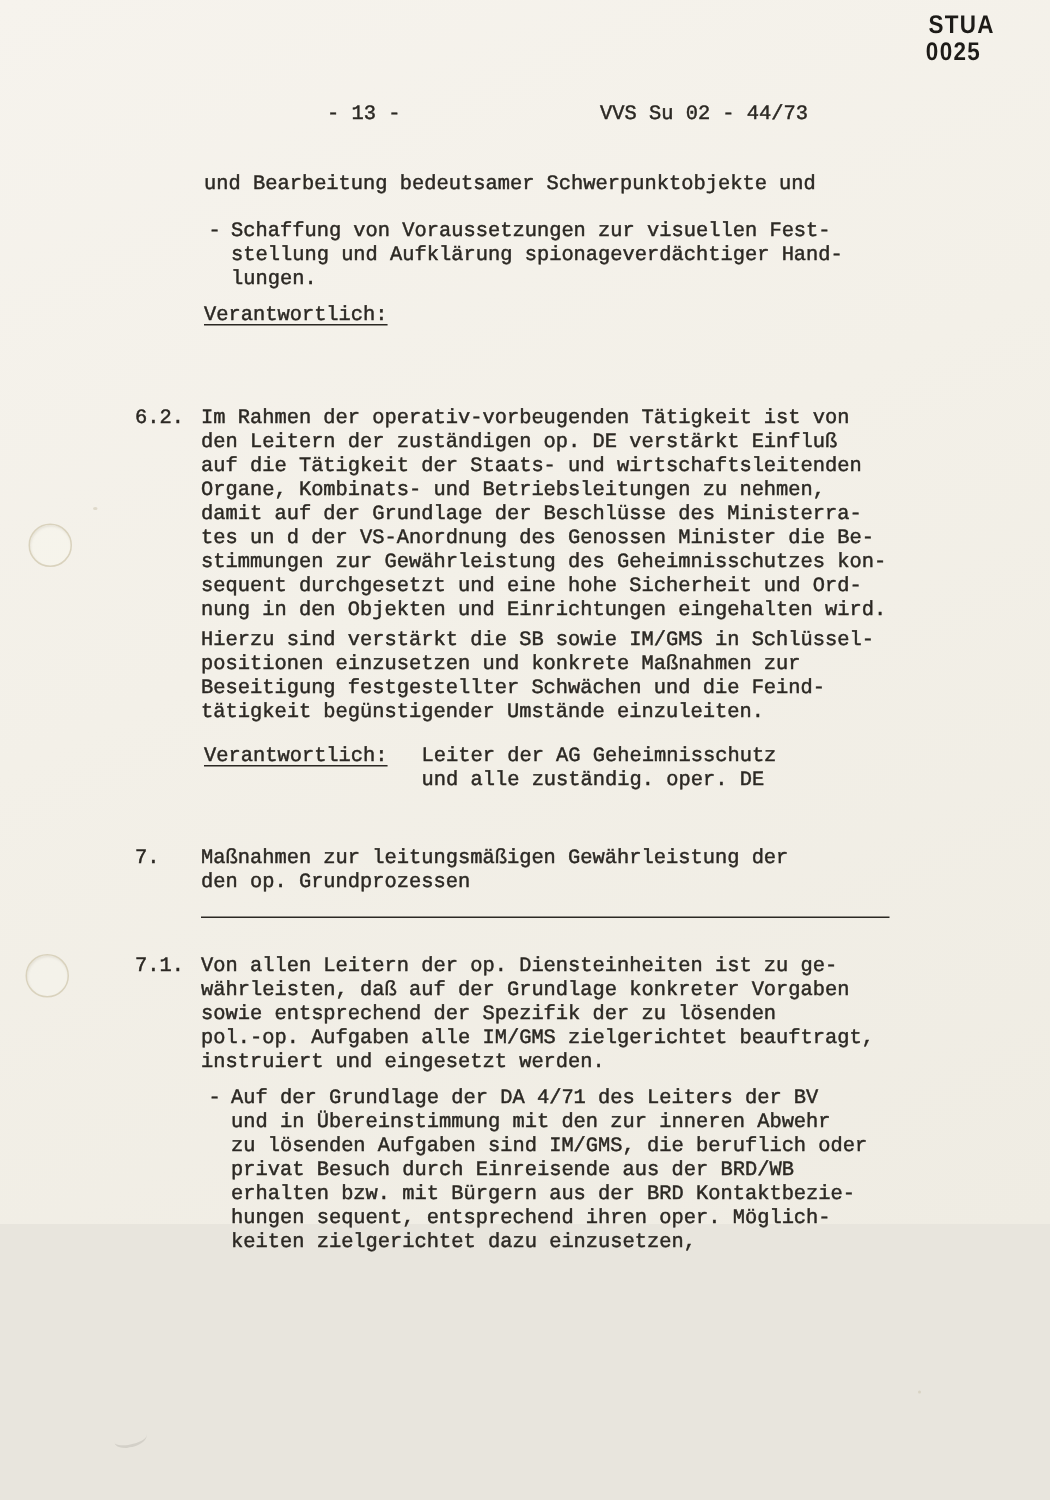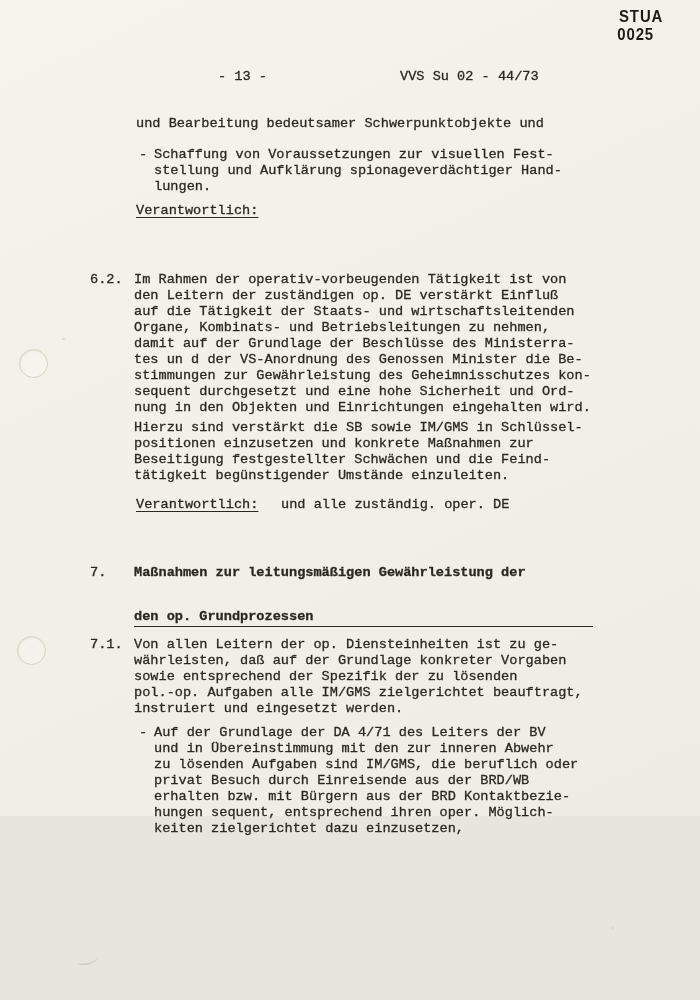--- a/index.html
+++ b/index.html
@@ -28,22 +28,21 @@
   .dash-col{width:15px;flex:0 0 15px;}
   .resp-label-col{width:145px;flex:0 0 145px;}
   .underlined{
     text-decoration:underline;
     text-underline-offset:3px;
     text-decoration-thickness:1.4px;
   }
   .rule-line{
     border-bottom:1.6px solid #2b2823;
     width:459px;
-    padding-bottom:1px;
-    margin-top:28px;
+    padding-bottom:14px;
   }
   .punch{
     position:absolute;width:27px;height:27px;border-radius:50%;
     border:1.2px solid #d9d2bd;
     box-shadow:inset 0.5px 1px 1.5px rgba(120,110,80,0.12);
     background:rgba(250,248,242,0.35);
   }
   .pencil-mark{
     position:absolute;left:76px;top:953px;width:22px;height:10px;
     border-bottom:2px solid #8d8a80;border-radius:0 0 60% 40%;
@@ -94,26 +93,27 @@
   <div class="abs" style="left:134px;top:420px;">
     <div class="line">Hierzu sind verstärkt die SB sowie IM/GMS in Schlüssel-</div>
     <div class="line">positionen einzusetzen und konkrete Maßnahmen zur</div>
     <div class="line">Beseitigung festgestellter Schwächen und die Feind-</div>
     <div class="line">tätigkeit begünstigender Umstände einzuleiten.</div>
   </div>
 
   <div class="abs flexrow" style="left:136px;top:497px;">
     <span class="resp-label-col"><span class="underlined">Verantwortlich:</span></span>
     <div>
+      <div class="line">Leiter der AG Geheimnisschutz</div>
       <div class="line">und alle zuständig. oper. DE</div>
     </div>
   </div>
 
   <div class="abs line" style="left:90px;top:565px;">7.</div>
-  <div class="abs" style="left:134px;top:565px;font-weight:bold;">
+  <div class="abs" style="left:134px;top:565px;">
     <div class="line">Maßnahmen zur leitungsmäßigen Gewährleistung der</div>
     <div class="line rule-line">den op. Grundprozessen</div>
   </div>
 
   <div class="abs line" style="left:90px;top:637px;">7.1.</div>
   <div class="abs" style="left:134px;top:637px;">
     <div class="line">Von allen Leitern der op. Diensteinheiten ist zu ge-</div>
     <div class="line">währleisten, daß auf der Grundlage konkreter Vorgaben</div>
     <div class="line">sowie entsprechend der Spezifik der zu lösenden</div>
     <div class="line">pol.-op. Aufgaben alle IM/GMS zielgerichtet beauftragt,</div>

